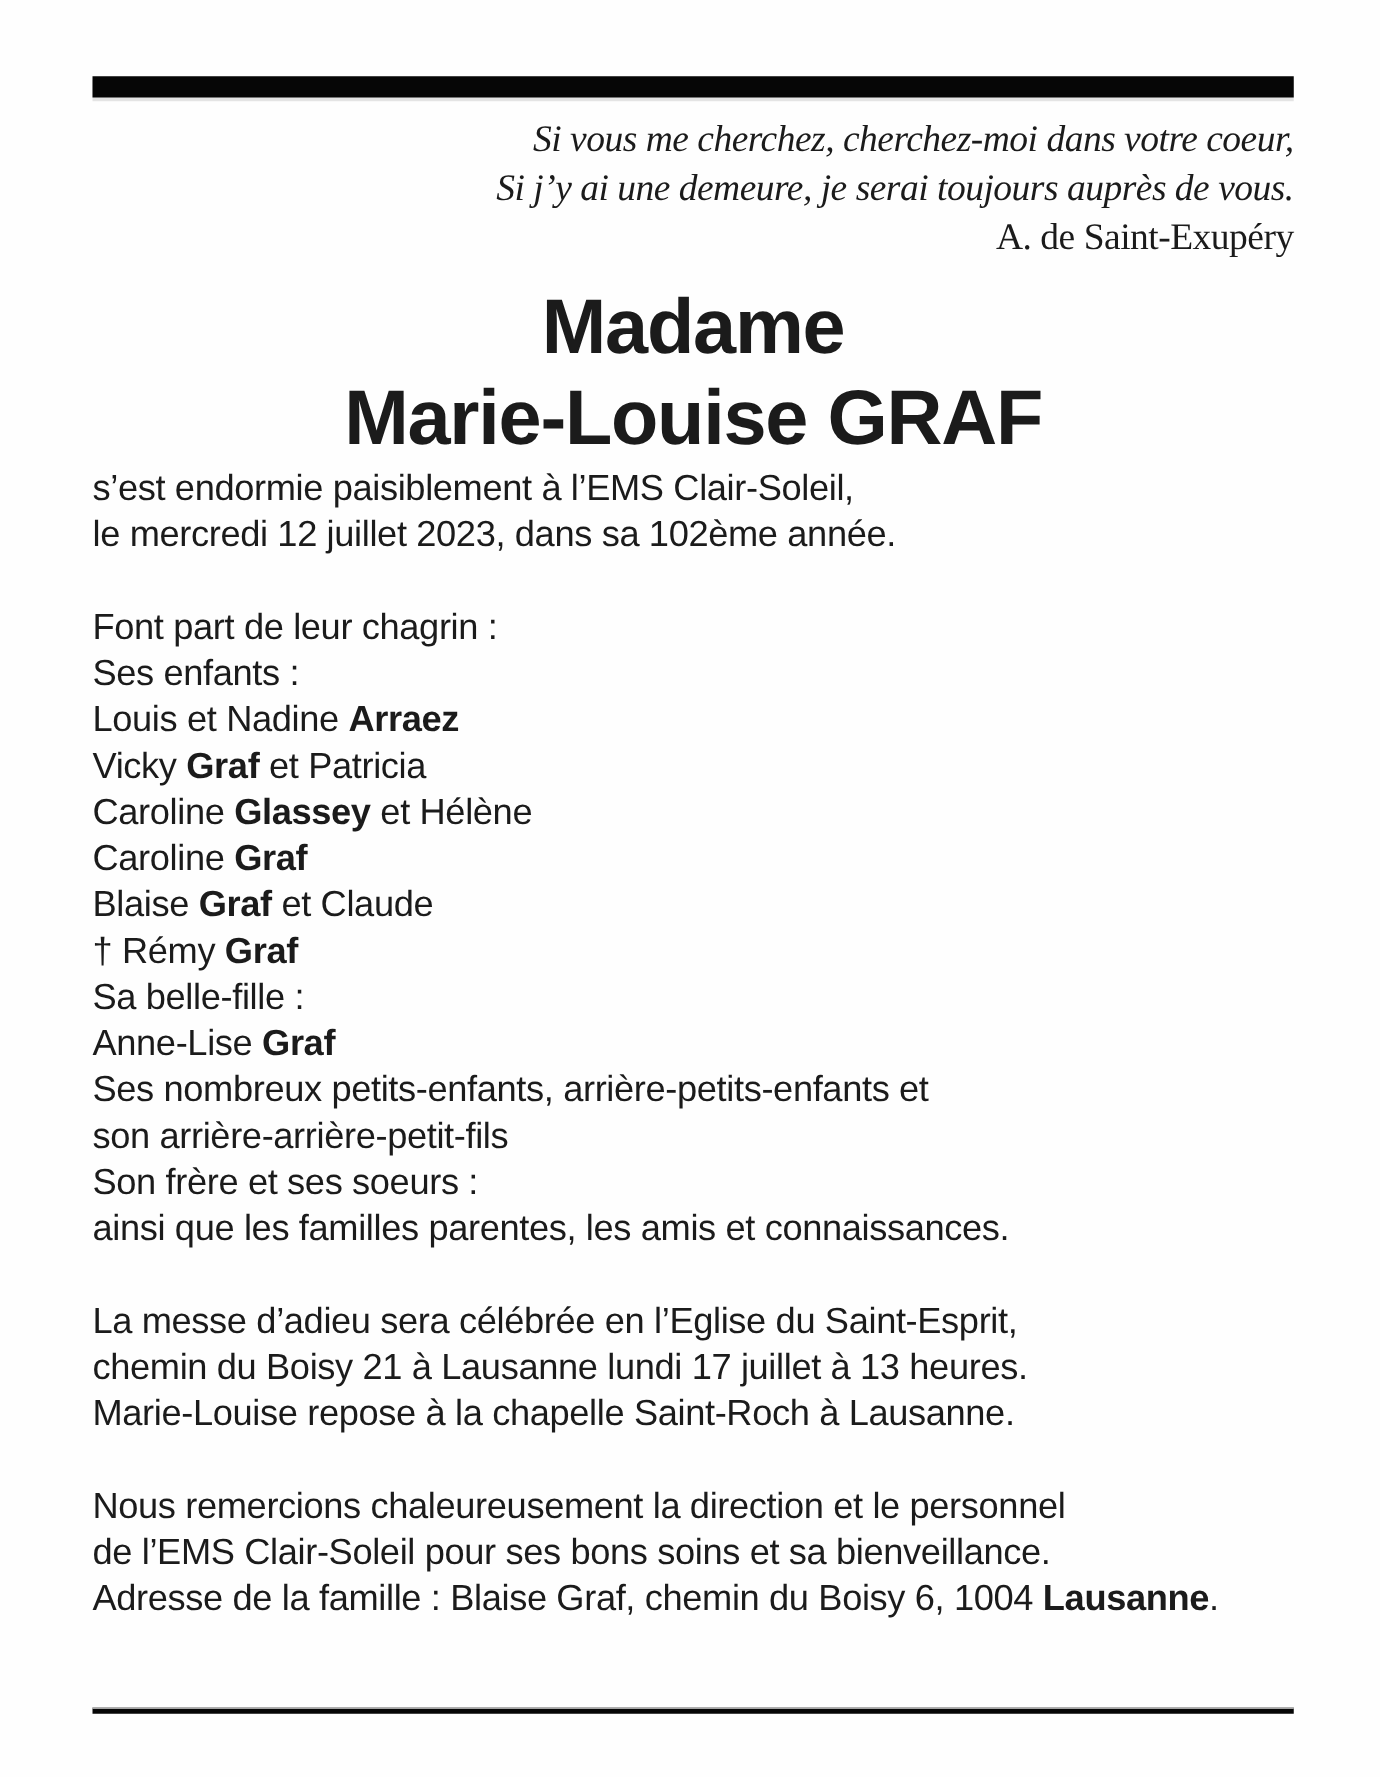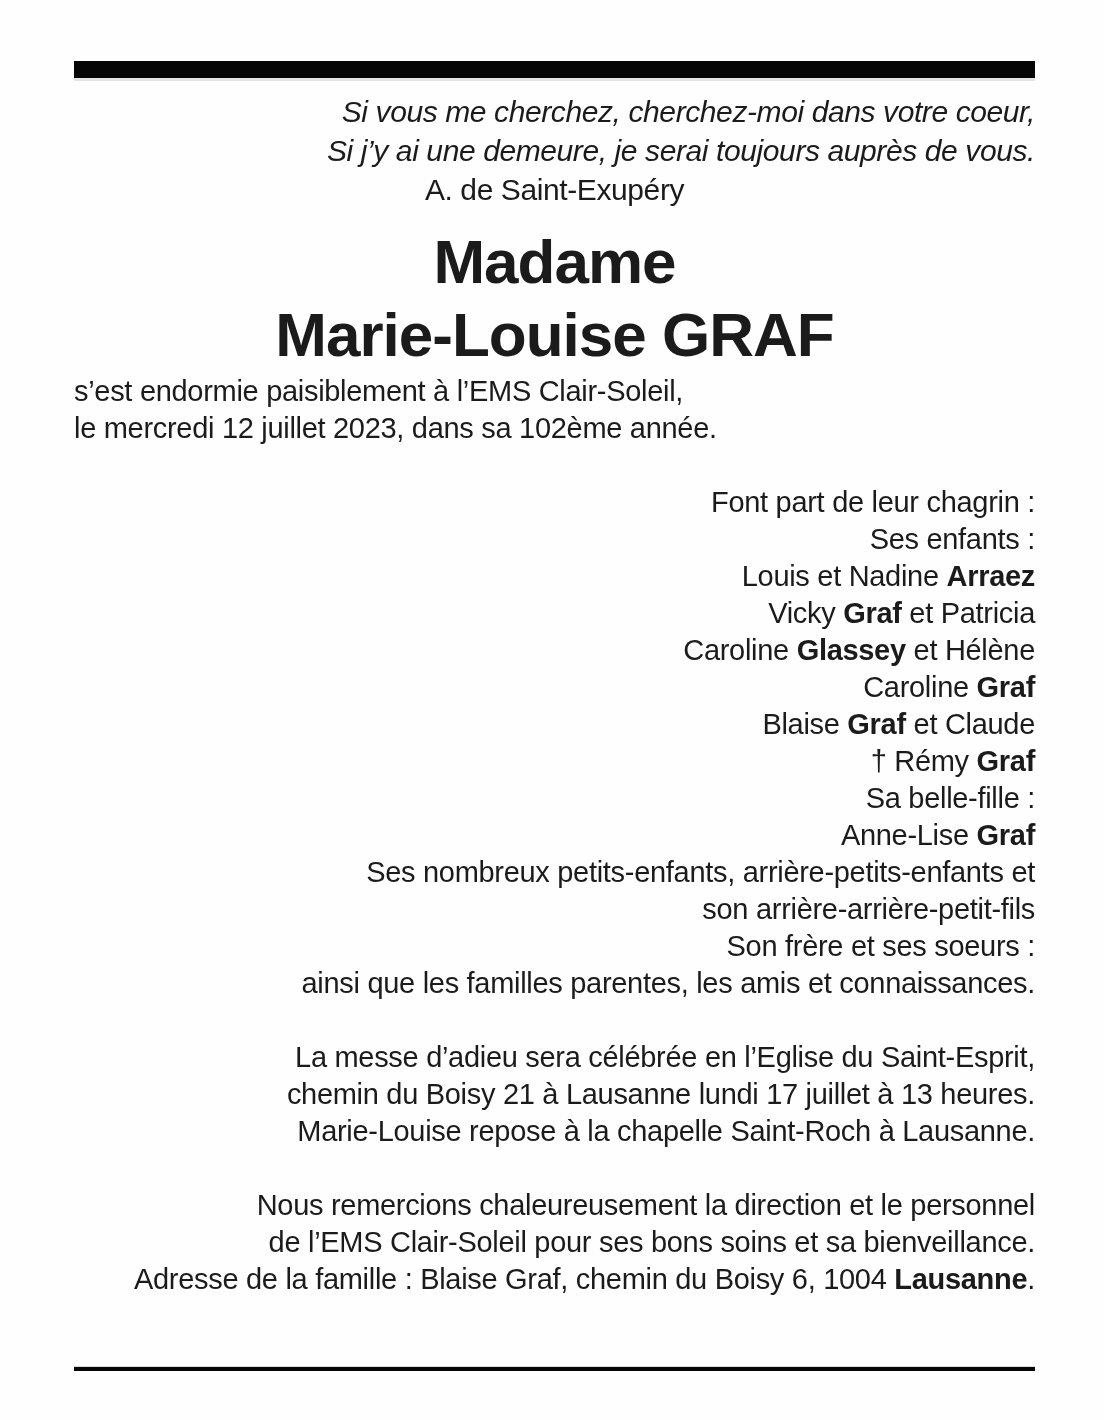--- a/index.html
+++ b/index.html
@@ -23,45 +23,44 @@
     height: 17px;
     background: var(--bar, #060606);
     box-shadow: 0 3px 0 rgba(0,0,0,0.10);
   }
   .quote-block {
     margin-top: 14px;
     text-align: right;
     font-size: 30px;
     line-height: 39px;
     letter-spacing: -0.4px;
+    font-family: Liberation Serif, serif;
   }
   .quote-line {
     font-style: italic;
   }
   .quote-attribution {
     font-style: normal;
-    text-align: center;
   }
   .notice-title {
     margin: 16px 0 0 0;
     text-align: center;
     font-size: 62px;
     line-height: 73px;
     font-weight: 700;
     letter-spacing: -1px;
   }
   .notice-body {
     margin-top: 2px;
     font-size: 29px;
     line-height: 37px;
     letter-spacing: -0.3px;
   }
   .para + .para {
     margin-top: 37px;
-    text-align: right;
   }
   .line {
     white-space: nowrap;
   }
   .line .b {
     font-weight: 700;
   }
   .bottom-rule {
     position: absolute;
     left: 74px;

